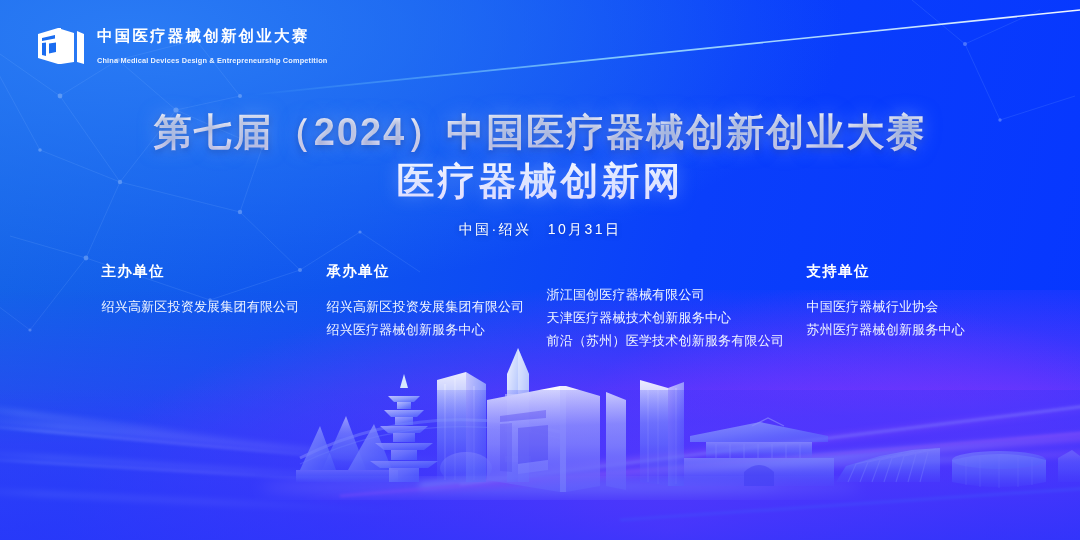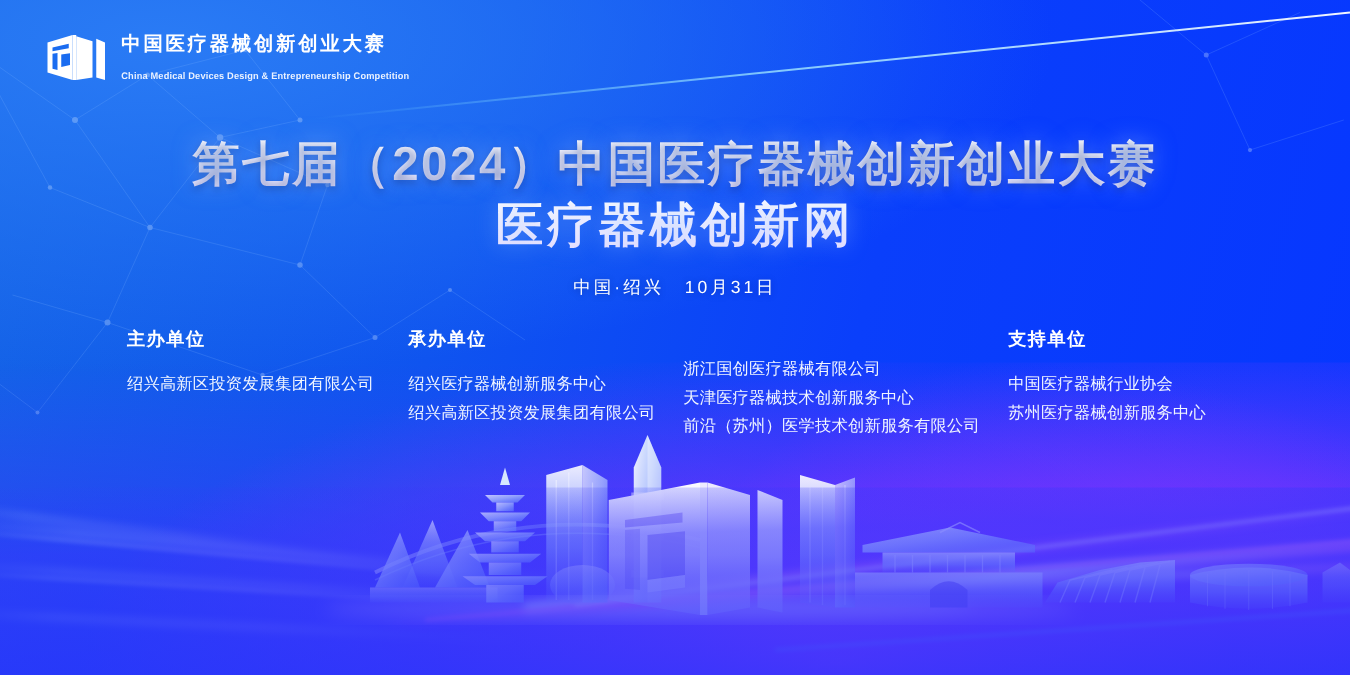--- a/index.html
+++ b/index.html
@@ -374,22 +374,22 @@
 
   <div class="orgs">
 
     <div class="org-col c1">
       <div class="org-head">主办单位</div>
       <div class="org-item">绍兴高新区投资发展集团有限公司</div>
     </div>
 
     <div class="org-col c2">
       <div class="org-head">承办单位</div>
+      <div class="org-item">绍兴高新区投资发展集团有限公司</div>
       <div class="org-item">绍兴医疗器械创新服务中心</div>
-      <div class="org-item">绍兴高新区投资发展集团有限公司</div>
     </div>
 
     <div class="org-col c4">
       <div class="org-item">浙江国创医疗器械有限公司</div>
       <div class="org-item">天津医疗器械技术创新服务中心</div>
       <div class="org-item">前沿（苏州）医学技术创新服务有限公司</div>
     </div>
 
     <div class="org-col c3">
       <div class="org-head">支持单位</div>

